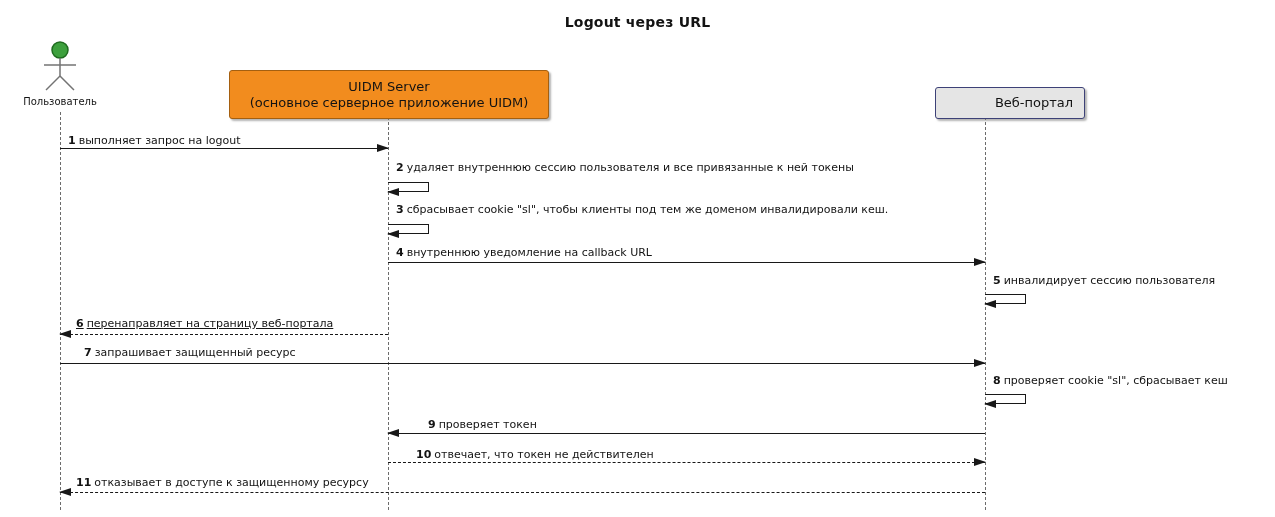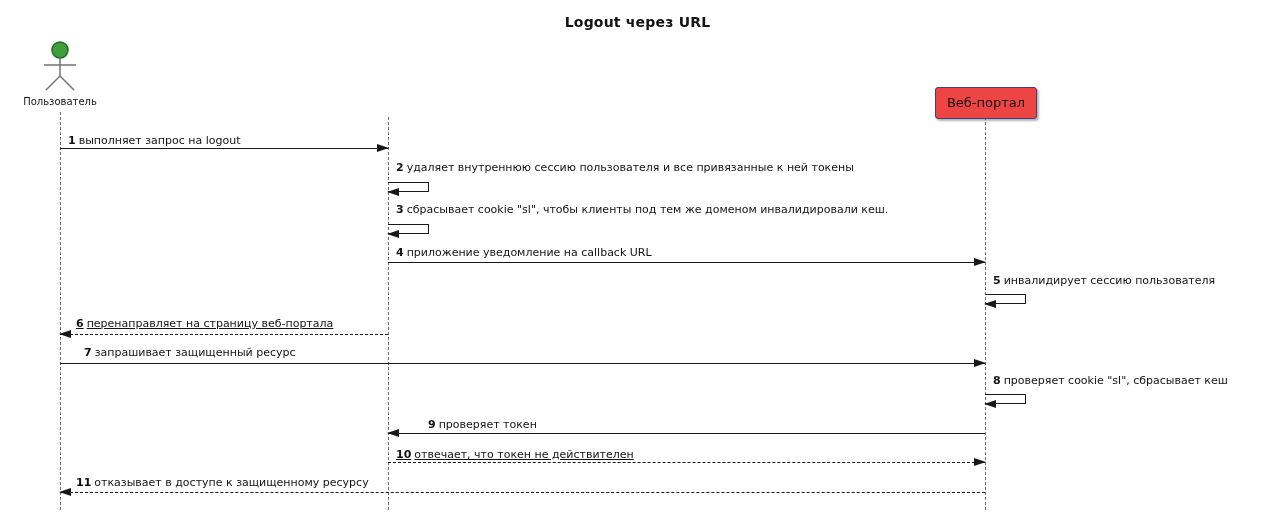--- a/index.html
+++ b/index.html
@@ -14,21 +14,21 @@
   }
   .lifeline {
     position:absolute; width:0; border-left:1px dashed #6b6b6b;
   }
   .participant {
     position:absolute; display:flex; flex-direction:column; justify-content:center;
     align-items:center; font-size:13px; line-height:16px; text-align:center;
     border-radius:3px; box-shadow:2px 2px 2px rgba(120,120,120,0.55);
   }
   .participant.uidm { background:#F28C1E; border:1.5px solid #a45f10; }
-  .participant.portal { background:#ef4444; border:1.5px solid #3d4177; }
+  .participant.portal { background:#e5e5e5; border:1.5px solid #3d4177;padding-left:48px; }
   .actor-label {
     position:absolute; font-size:10px; text-align:center; white-space:nowrap;
   }
   .msg-label {
     position:absolute; font-size:11px; white-space:nowrap; line-height:15px;
   }
   .msg-label b { font-weight:bold; padding-right:3px; }
   .arrow {
     position:absolute; height:0; border-top:1px solid #181818;
   }
@@ -68,20 +68,24 @@
     <svg style="position:absolute; left:40px; top:40px;" width="40" height="54" viewBox="0 0 40 54">
       <circle cx="20" cy="10" r="8" fill="#3DA03D" stroke="#1F6B1F" stroke-width="1.5"></circle>
       <line x1="20" y1="18" x2="20" y2="36" stroke="#737373" stroke-width="1.5"></line>
       <line x1="4" y1="25" x2="36" y2="25" stroke="#737373" stroke-width="1.5"></line>
       <line x1="20" y1="36" x2="6" y2="50" stroke="#737373" stroke-width="1.5"></line>
       <line x1="20" y1="36" x2="34" y2="50" stroke="#737373" stroke-width="1.5"></line>
     </svg>
     <div class="actor-label" style="left:0px; top:96px; width:120px;">Пользователь</div>
   </div>
 
+  <div class="participant uidm" style="left:229px; top:70px; width:318px; height:47px;">
+    <div>UIDM Server</div>
+    <div>(основное серверное приложение UIDM)</div>
+  </div>
 
   <div class="participant portal" style="left:935px; top:87px; width:100px; height:30px;">
     <div>Веб-портал</div>
   </div>
 
   <div>
     <div class="msg-label" style="left:68px; top:133px;">
       <b>1</b><span>выполняет запрос на logout</span>
     </div>
     <div class="arrow head-right" style="left:60px; top:148px; width:328px;"></div>
@@ -96,21 +100,21 @@
 
   <div>
     <div class="msg-label" style="left:396px; top:202px;">
       <b>3</b><span>сбрасывает cookie "sl", чтобы клиенты под тем же доменом инвалидировали кеш.</span>
     </div>
     <div class="selfloop" style="left:388px; top:224px;"></div>
   </div>
 
   <div>
     <div class="msg-label" style="left:396px; top:245px;">
-      <b>4</b><span>приложение уведомление на callback URL</span>
+      <b>4</b><span>внутреннюю уведомление на callback URL</span>
     </div>
     <div class="arrow head-right" style="left:388px; top:262px; width:597px;"></div>
   </div>
 
   <div>
     <div class="msg-label" style="left:993px; top:273px;">
       <b>5</b><span>инвалидирует сессию пользователя</span>
     </div>
     <div class="selfloop" style="left:985px; top:294px;"></div>
   </div>
@@ -137,21 +141,21 @@
   </div>
 
   <div>
     <div class="msg-label" style="left:428px; top:417px;">
       <b>9</b><span>проверяет токен</span>
     </div>
     <div class="arrow head-left" style="left:388px; top:433px; width:597px;"></div>
   </div>
 
   <div>
-    <div class="msg-label" style="left:396px; top:447px;text-decoration:underline;">
+    <div class="msg-label" style="left:416px; top:447px;">
       <b>10</b><span>отвечает, что токен не действителен</span>
     </div>
     <div class="arrow dashed head-right" style="left:388px; top:462px; width:597px;"></div>
   </div>
 
   <div>
     <div class="msg-label" style="left:76px; top:475px;">
       <b>11</b><span>отказывает в доступе к защищенному ресурсу</span>
     </div>
     <div class="arrow dashed head-left" style="left:60px; top:492px; width:925px;"></div>

